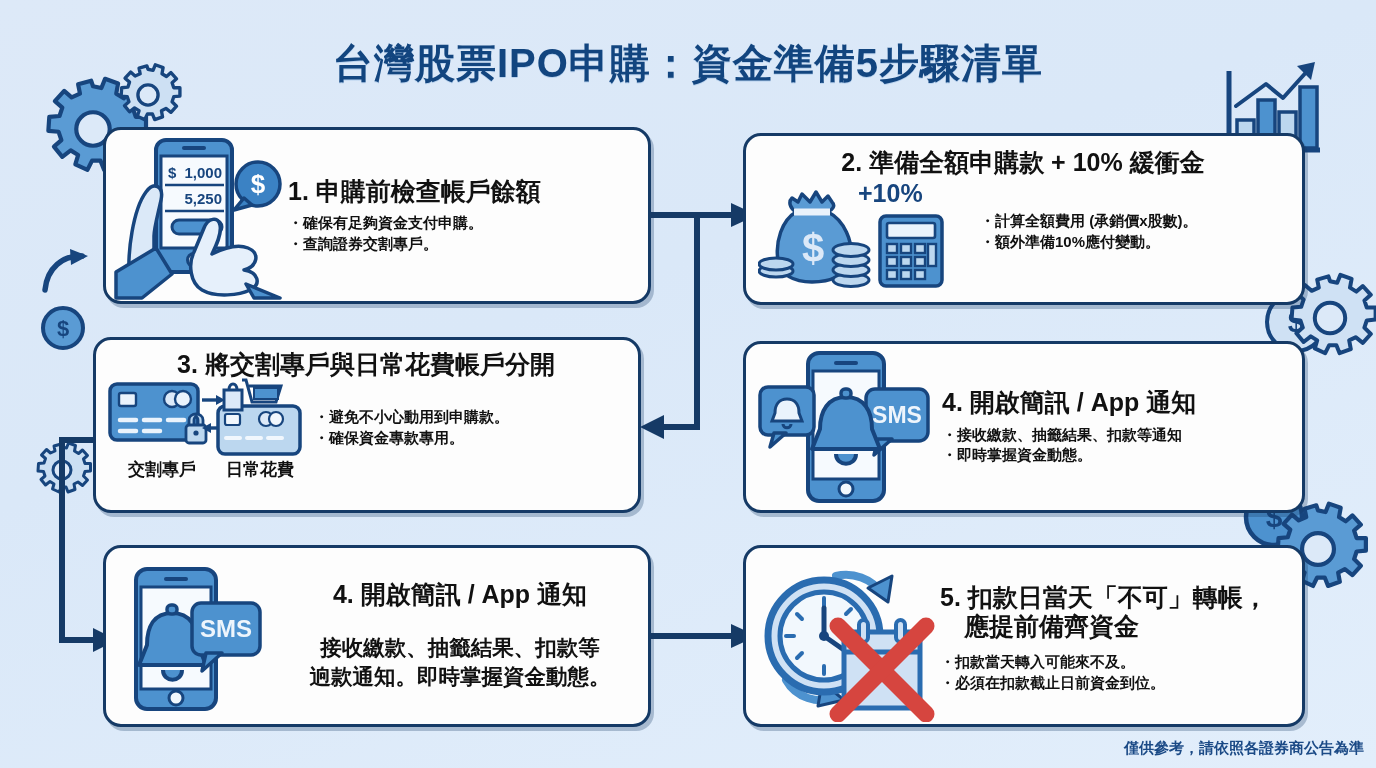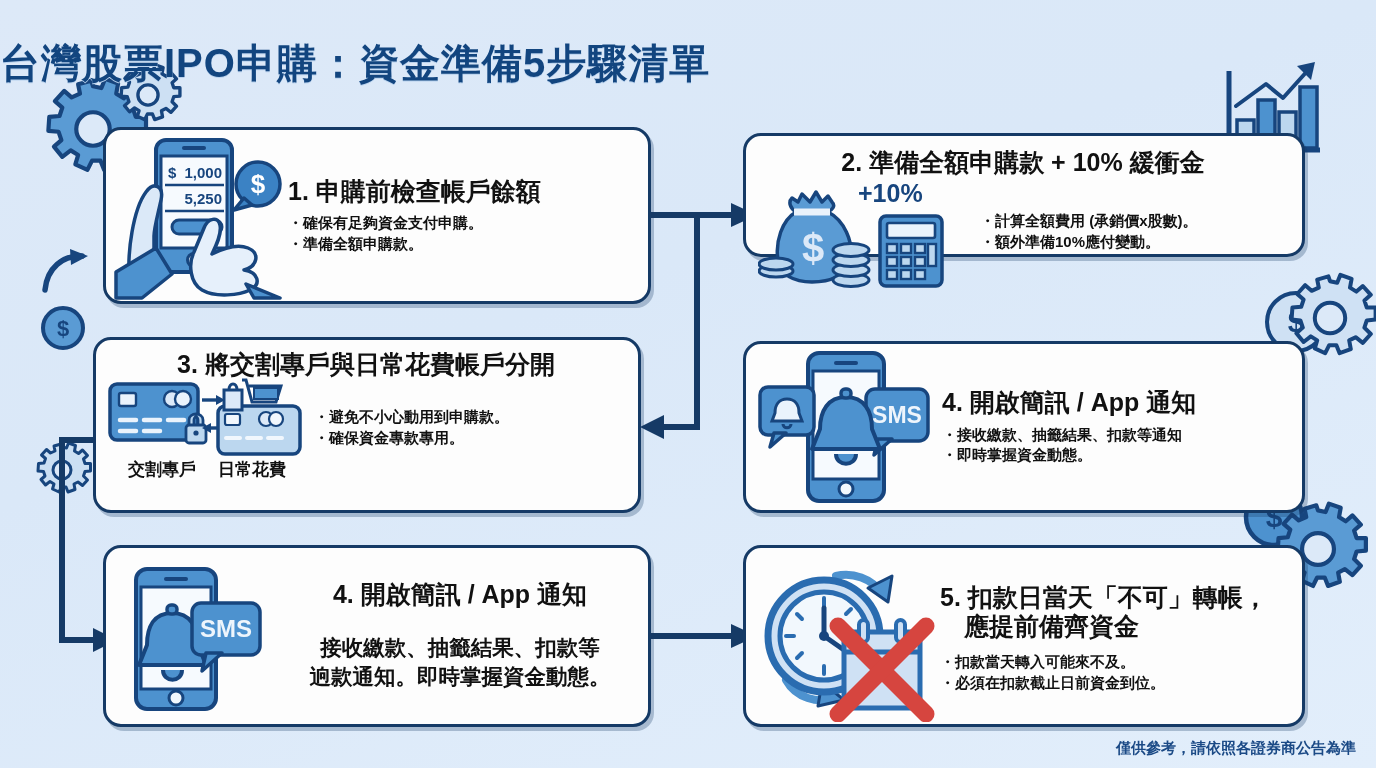--- a/index.html
+++ b/index.html
@@ -12,21 +12,21 @@
   #stage { position:absolute; inset:0; background:linear-gradient(160deg,#dde9f8 0%,#dae8f8 40%,#e2eefb 100%); }
 
   
   .layer { position:absolute; inset:0; }
   .deco  { z-index:1; }
   .wires { z-index:2; }
 
   
   #title {
     position:absolute; left:0; right:0; top:36px;
-    text-align:left;
+    text-align:center;
     font-size:40px; font-weight:bold; letter-spacing:1px;
     color:#12457f;
     text-shadow:0 1px 0 #b9d2ee;
     z-index:5;
   }
 
   
   .card {
     position:absolute;
     background:#fdfdfd;
@@ -39,35 +39,35 @@
   .card .art { flex:0 0 auto; display:flex; align-items:center; justify-content:center; }
   .card .body { flex:1 1 auto; min-width:0; }
   .ctitle { font-size:25px; font-weight:bold; color:#111; line-height:1.18; }
   .bullets { margin-top:7px; }
   .bullet { font-size:15px; font-weight:bold; color:#111; line-height:1.38; white-space:nowrap; }
   .bullet::before { content:"・"; color:#111; }
   .plain { font-size:21.5px; font-weight:bold; color:#111; line-height:1.36; }
 
   
   #card1 { left:103px;  top:127px; width:548px; height:177px; padding:6px 14px 6px 6px; }
-  #card2 { left:743px;  top:133px; width:562px; height:124px; padding:4px 14px 6px 12px; flex-direction:column; align-items:stretch; }
+  #card2 { left:743px;  top:133px; width:562px; height:172px; padding:4px 14px 6px 12px; flex-direction:column; align-items:stretch; }
   #card3 { left:93px;  top:337px; width:548px; height:176px; padding:4px 12px 4px 10px; flex-direction:column; align-items:stretch; }
   #card4 { left:743px;  top:341px; width:562px; height:172px; padding:4px 12px 4px 8px; }
   #card5 { left:103px;  top:545px; width:548px; height:182px; padding:4px 12px 4px 8px; }
   #card6 { left:743px;  top:545px; width:562px; height:182px; padding:8px 14px 4px 10px; }
 
   #card2 .row2 { display:flex; align-items:center; gap:12px; margin-top:-2px; }
   #card3 .row2 { display:flex; align-items:center; gap:6px; margin-top:-4px; }
 
   .svgfit { display:block; }
-  .minilabels { display:flex; gap:22px; font-size:17px; font-weight:bold; color:#111; margin-top:-4px; padding-left:22px;}
+  .minilabels { display:flex; gap:30px; font-size:17px; font-weight:bold; color:#111; margin-top:-4px; padding-left:22px;}
 
   
   #footer {
-    position:absolute; right:20px; bottom:10px;
+    position:absolute; right:12px; bottom:10px;
     font-size:15px; font-weight:bold; color:#1b4a86;
     font-family:"Liberation Serif","DejaVu Serif",serif;
     z-index:6;
   }
 </style>
 </head>
 <body>
 
 <div id="stage">
 
@@ -179,21 +179,21 @@
           <circle r="22" fill="#3b82c4" stroke="#17457e" stroke-width="3.5"></circle>
           <path d="M-14,14 L-24,26 L-6,21 Z" fill="#3b82c4" stroke="#17457e" stroke-width="3.5" stroke-linejoin="round"></path>
           <text x="0" y="9" font-size="26" font-weight="bold" fill="#fff" text-anchor="middle" font-family="'Liberation Sans',sans-serif">$</text>
         </g>
       </svg>
     </div>
     <div class="body">
       <div class="ctitle">1. 申購前檢查帳戶餘額</div>
       <div class="bullets">
         <div class="bullet">確保有足夠資金支付申購。</div>
-        <div class="bullet">準備全額申購款。</div>
+        <div class="bullet">查詢證券交割專戶。</div>
       </div>
     </div>
   </div>
 
   <div class="card" id="card2">
     <div class="ctitle" style="text-align:center;margin-top:8px;">2. 準備全額申購款 + 10% 緩衝金</div>
     <div class="row2">
       <div class="art">
         <svg width="206" height="112" viewBox="0 0 206 112" class="svgfit">
           <text x="100" y="26" font-size="25" font-weight="bold" fill="#17457e" font-family="'Liberation Sans',sans-serif">+10%</text>

